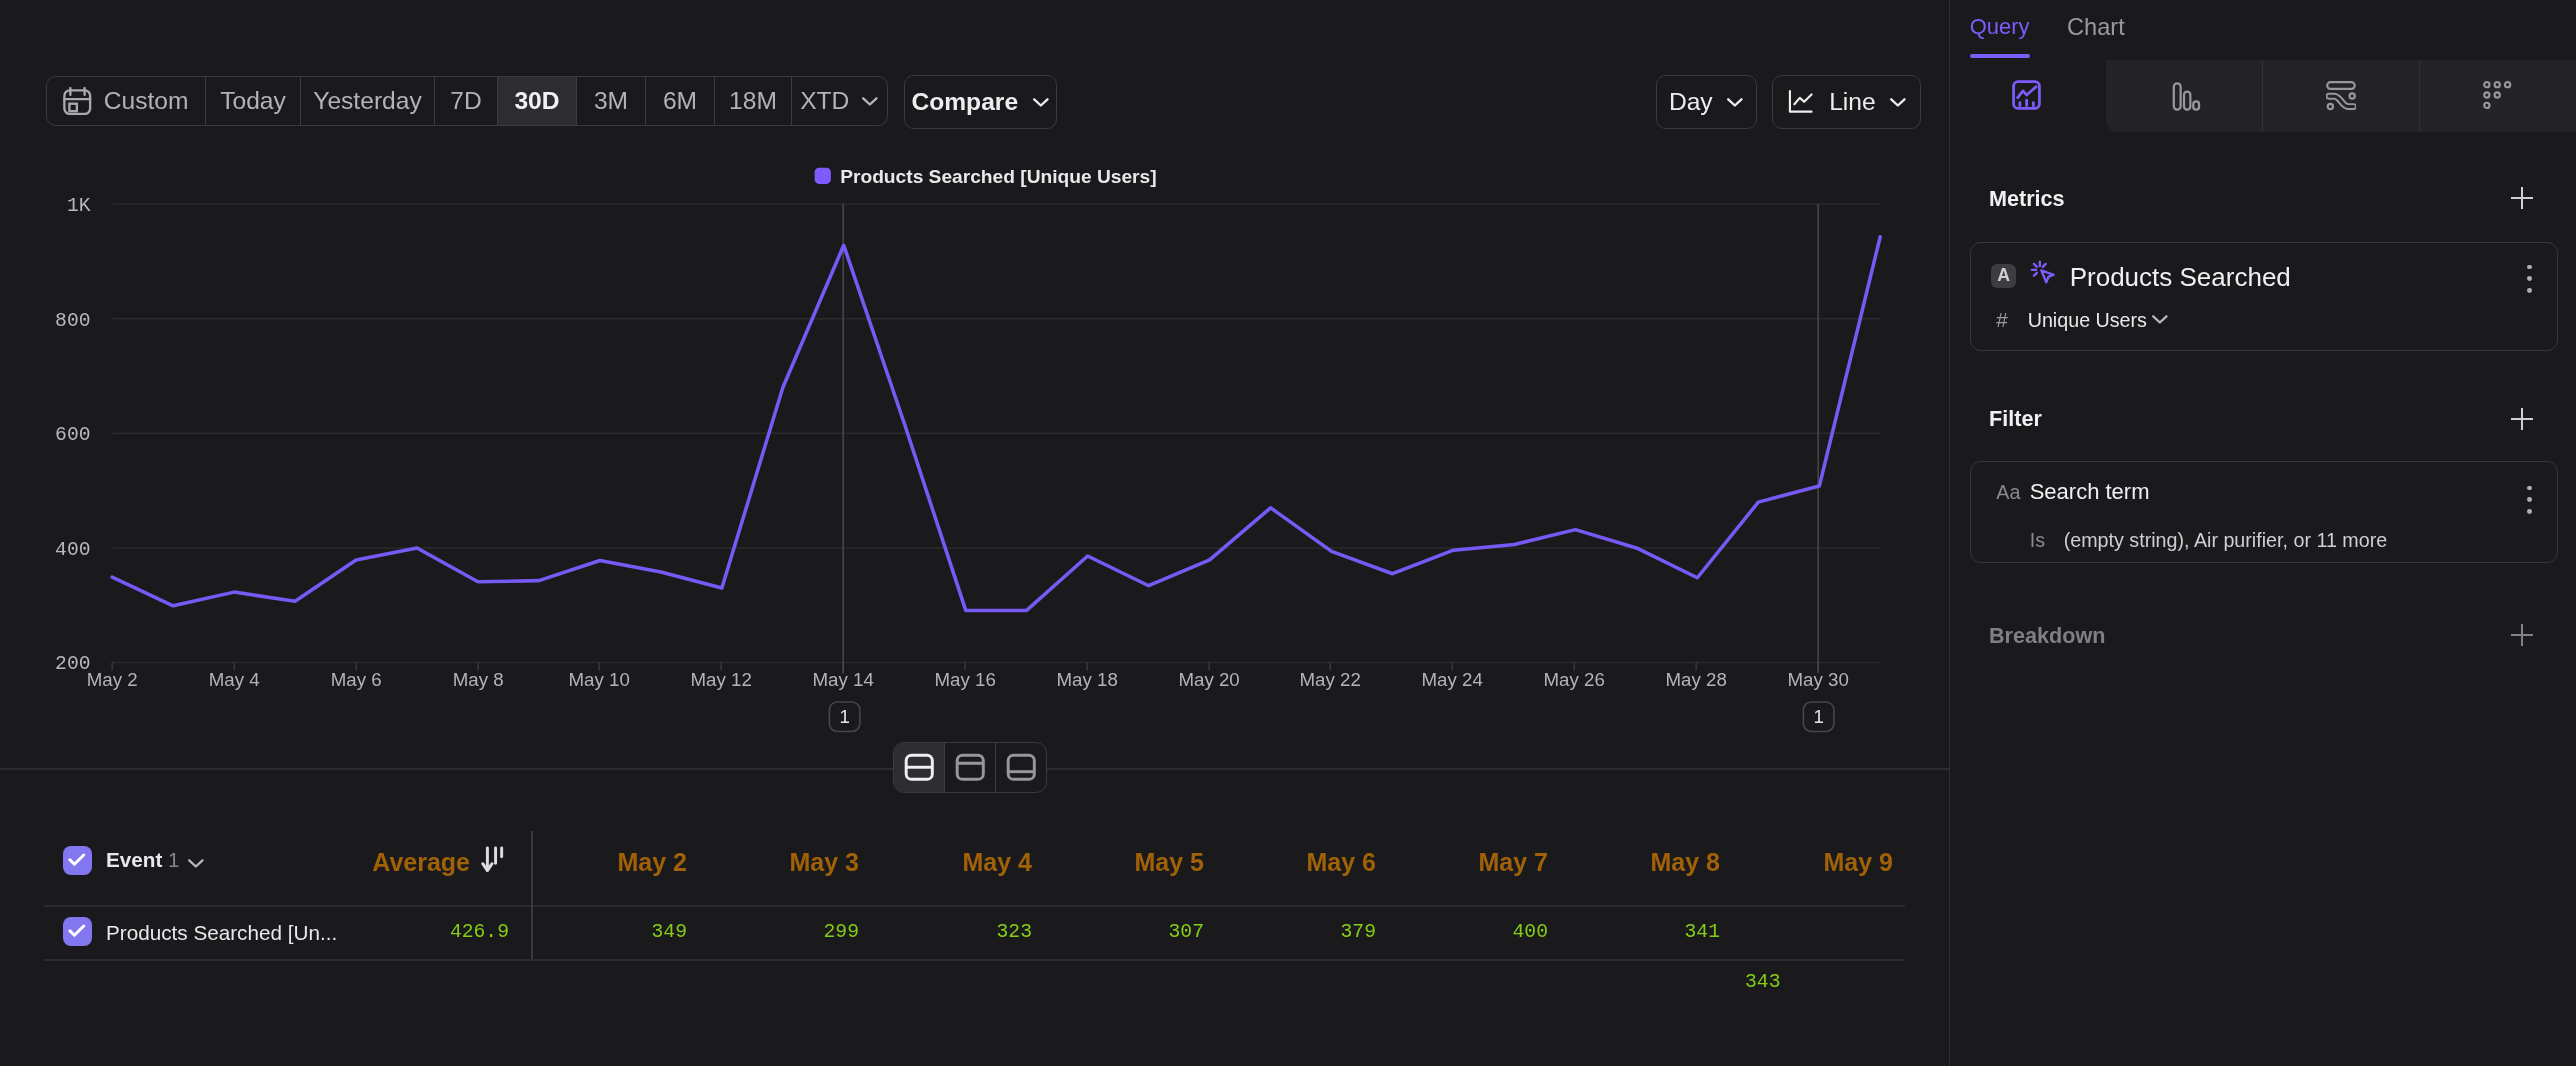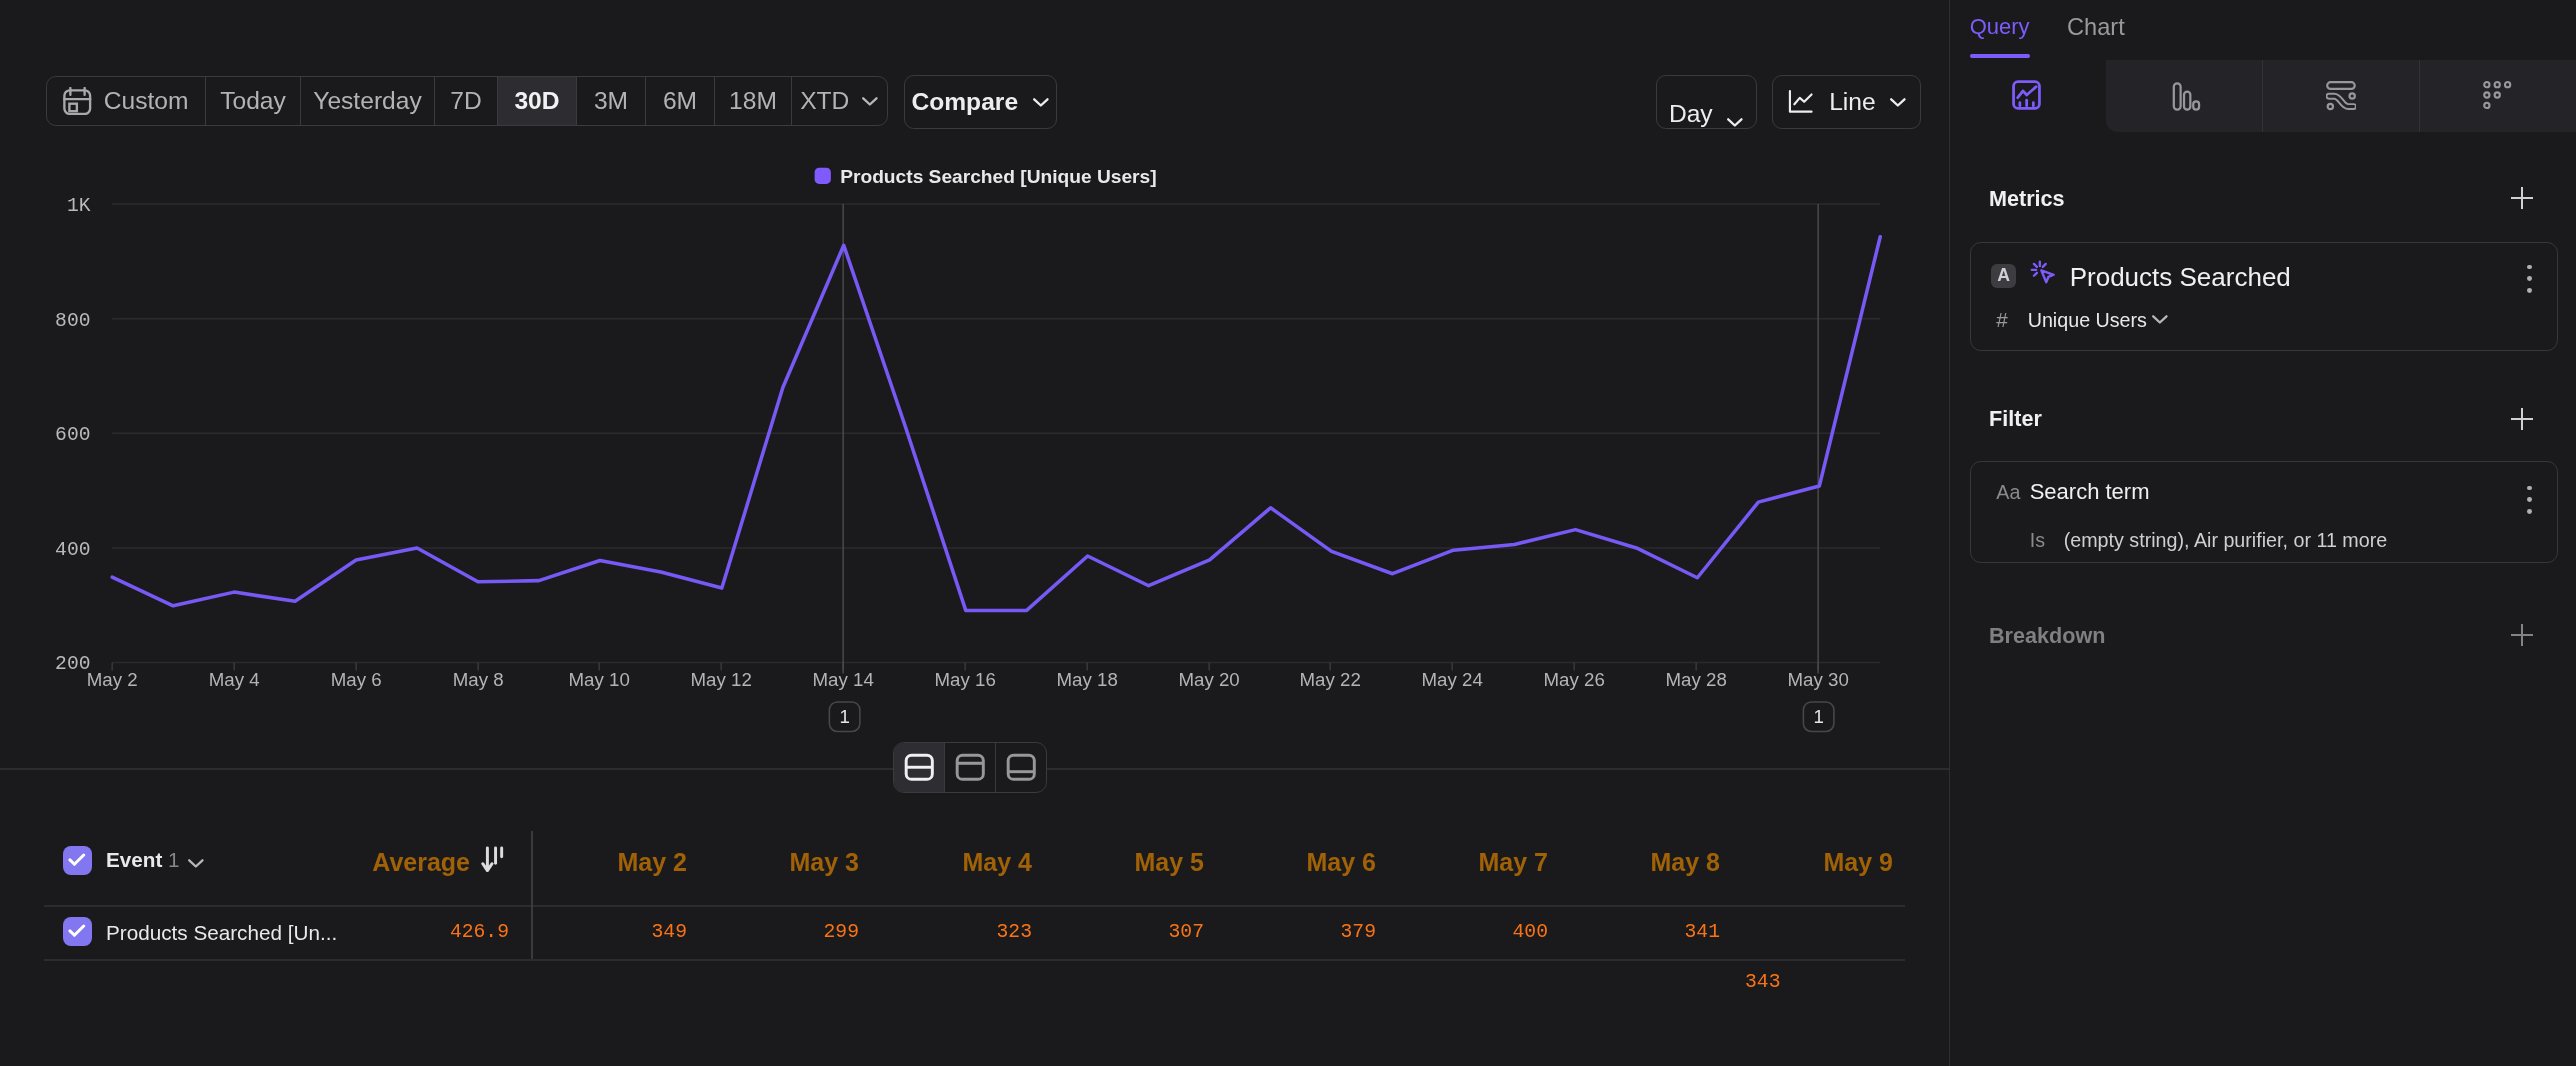--- a/index.html
+++ b/index.html
@@ -23,21 +23,21 @@
   
   .hdiv { left:0; top:768px; width:1949px; height:1.5px; background:#2c2c30; }
   .ltoggle { left:893px; top:742px; width:154px; height:51px; border:1.5px solid #3a3a3f; border-radius:10.8px; display:flex; background:#1a1a1c; overflow:hidden; }
   .ltoggle .c { flex:1; display:flex; align-items:center; justify-content:center; border-right:1.5px solid #3a3a3f; }
   .ltoggle .c:last-child { border-right:none; }
   .ltoggle .c.active { background:#2e2e32; }
 
   
   .cbx { width:28.5px; height:28.5px; background:#8377f1; border-radius:7.9px; display:flex; align-items:center; justify-content:center; }
   .th { font-size:25px; font-weight:700; color:#a16207; }
-  .num { font-family:"Liberation Mono", monospace; font-size:19.7px; color:#f97316; }
+  .num { font-family:"Liberation Mono", monospace; font-size:19.7px; color:#84cc16; }
   .rline { background:#2c2c30; height:1.5px; }
 
   
   .sidebar { left:1949px; top:0; width:627px; height:1067px; border-left:1.5px solid #2f2f33; }
   .tabstrip { position:absolute; left:156px; top:60px; width:470px; height:72px; background:#242428; border-radius:0 0 0 11.8px; display:flex; }
   .tabstrip .t { flex:1; display:flex; align-items:center; justify-content:center; border-right:1.5px solid #333337; }
   .tabstrip .t:last-child { border-right:none; }
   .shead { font-size:21.6px; font-weight:700; color:#f0f0f2; }
   .card { position:absolute; left:19.7px; width:588px; border:1.5px solid #38383c; border-radius:10.8px; }
   .abadge { position:absolute; width:24.6px; height:24.6px; background:#3c3c41; border-radius:5.9px; color:#d0d0d3; font-size:17.7px; font-weight:700; display:flex; align-items:center; justify-content:center; }
@@ -75,21 +75,21 @@
           <path d="M2.5 2.5 10 9.5 17.5 2.5"></path>
         </svg>
     </div>
   </div>
 
   <div class="abs btn" style="left:904px; top:75px; width:153px; height:54px; font-weight:700;">Compare
     <svg class="chev white" viewBox="0 0 20 12">
         <path d="M2.5 2.5 10 9.5 17.5 2.5"></path>
       </svg>
   </div>
-  <div class="abs btn" style="left:1656px; top:75px; width:101px; height:54px;align-items:flex-end;">Day
+  <div class="abs btn" style="left:1656px; top:75px; width:101px; height:54px;">Day
     <svg class="chev white" viewBox="0 0 20 12">
         <path d="M2.5 2.5 10 9.5 17.5 2.5"></path>
       </svg>
   </div>
   <div class="abs btn" style="left:1772px; top:75px; width:149px; height:54px;">
     <svg width="29.5" height="27.6" viewBox="0 0 30 28" fill="none" stroke="#ededef" stroke-width="2.2" stroke-linecap="round" stroke-linejoin="round">
       <path d="M4 3v21h22"></path>
       <path d="M8.5 16.5 14 10l4.5 4L26 6.5"></path>
     </svg>
     Line

